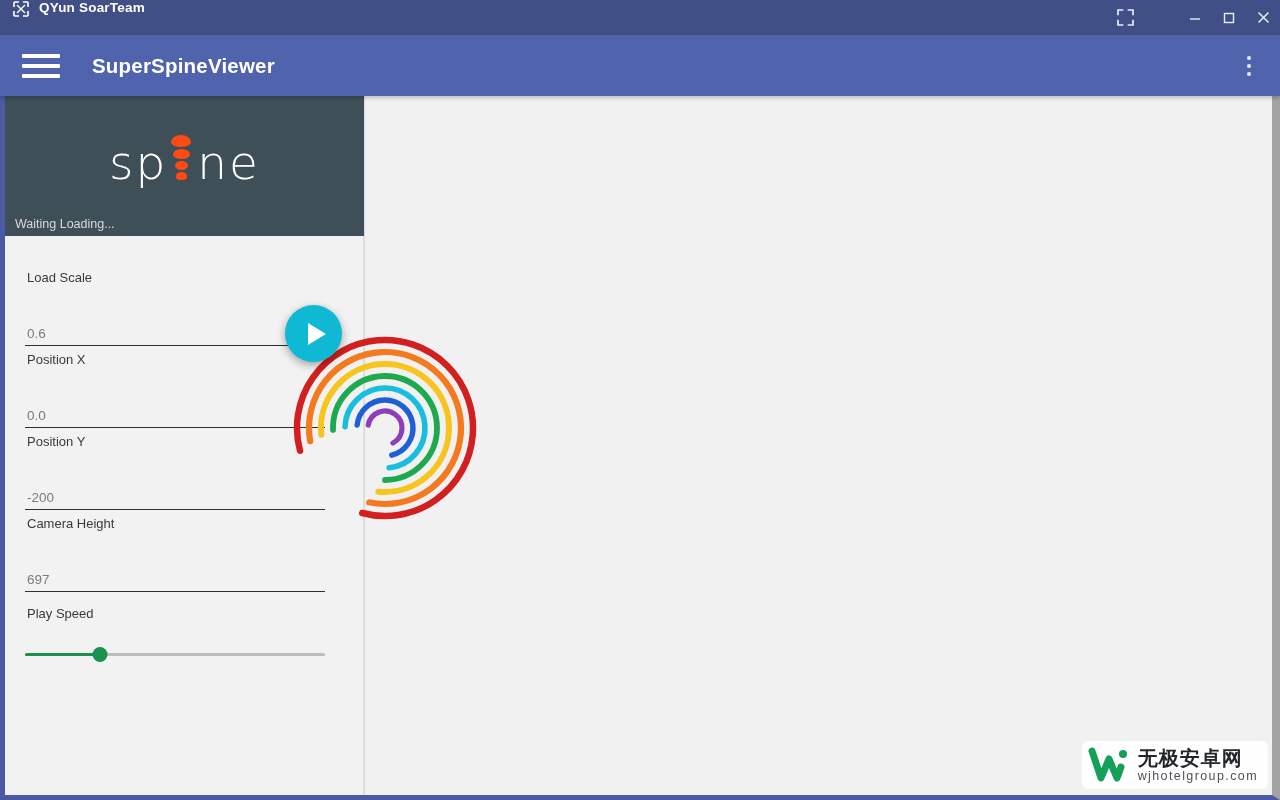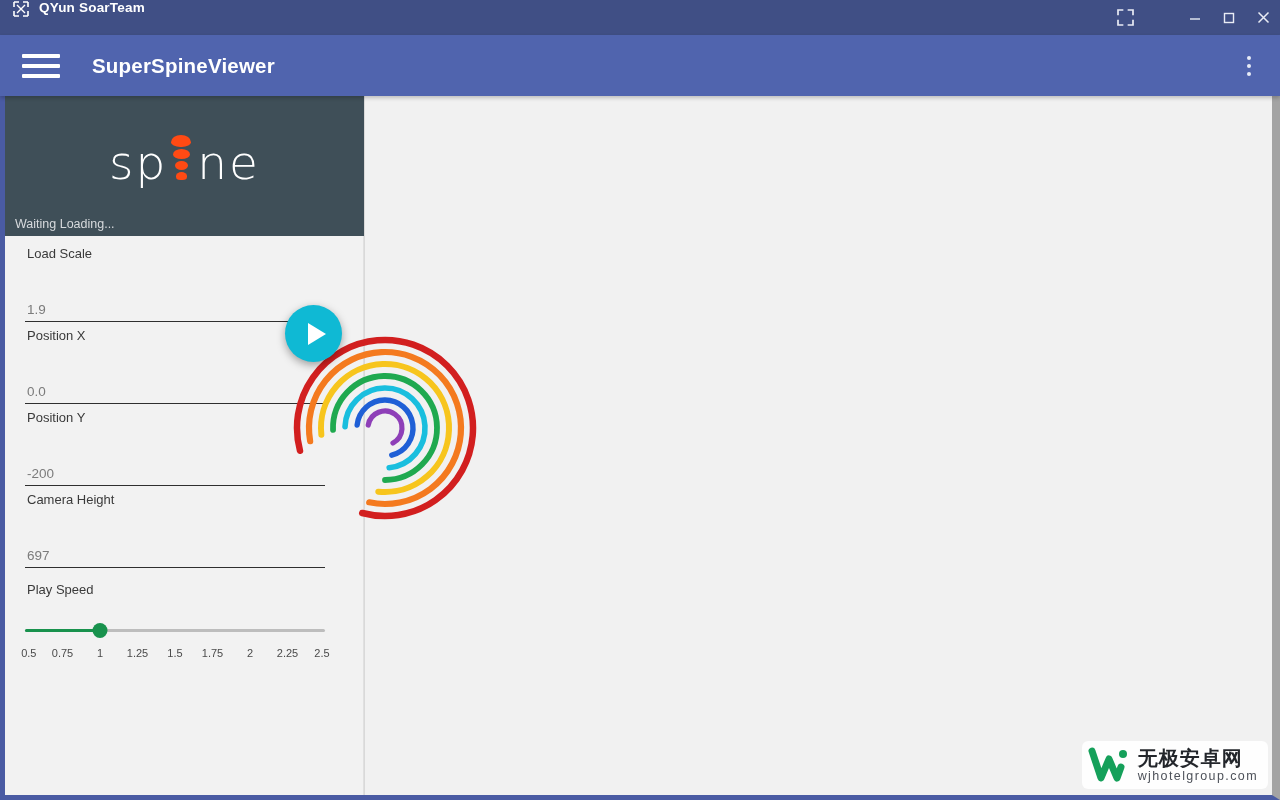--- a/index.html
+++ b/index.html
@@ -157,21 +157,21 @@
   
   .panel-scroll {
     flex: 1 1 auto;
     position: relative;
     overflow: hidden;
     background: #f2f2f2;
     display: flex;
   }
   .form-area {
     flex: 1 1 auto;
-    padding: 4px 38px 0 20px;
+    padding: 28px 38px 0 20px;
   }
   .field { margin-bottom: 0; }
   .field-label {
     font-size: 13px; color: #3a3a3a;
     padding: 6px 0 0 2px; height: 30px;
     font-family: "Liberation Sans", sans-serif;
   }
   .field-input {
     height: 52px;
     display: flex; align-items: flex-end;
@@ -327,21 +327,21 @@
       <div class="fab">
         <span class="tri"></span>
       </div>
 
       <div class="panel-scroll">
         <div class="form-area">
 
           <div class="field">
             <div class="field-label">Load Scale</div>
             <div class="field-input">
-              <span class="val">1.9</span>
+              <span class="val">0.6</span>
             </div>
           </div>
 
           <div class="field">
             <div class="field-label">Position X</div>
             <div class="field-input">
               <span class="val">0.0</span>
             </div>
           </div>
 
@@ -360,31 +360,20 @@
             </div>
           </div>
 
           <div class="slider-block">
             <div class="slider-label">Play Speed</div>
             <div class="slider-wrap">
               <div class="slider-track"></div>
               <div class="slider-fill" id="sliderFill" style="width: 25%; background: rgb(24, 146, 77);"></div>
               <div class="slider-thumb" id="sliderThumb" style="left: 25%; background: rgb(24, 146, 77);"></div>
             </div>
-            <div class="slider-ticks" id="sliderTicks">
-                <span style="left: 0%; transform: translateX(-25%);">0.5</span>
-                <span style="left: 12.5%;">0.75</span>
-                <span style="left: 25%;">1</span>
-                <span style="left: 37.5%;">1.25</span>
-                <span style="left: 50%;">1.5</span>
-                <span style="left: 62.5%;">1.75</span>
-                <span style="left: 75%;">2</span>
-                <span style="left: 87.5%;">2.25</span>
-                <span style="left: 100%; transform: translateX(-70%);">2.5</span>
-              </div>
           </div>
 
         </div>
 
         <div class="scrollbar">
           
           
           
         </div>
       </div>

